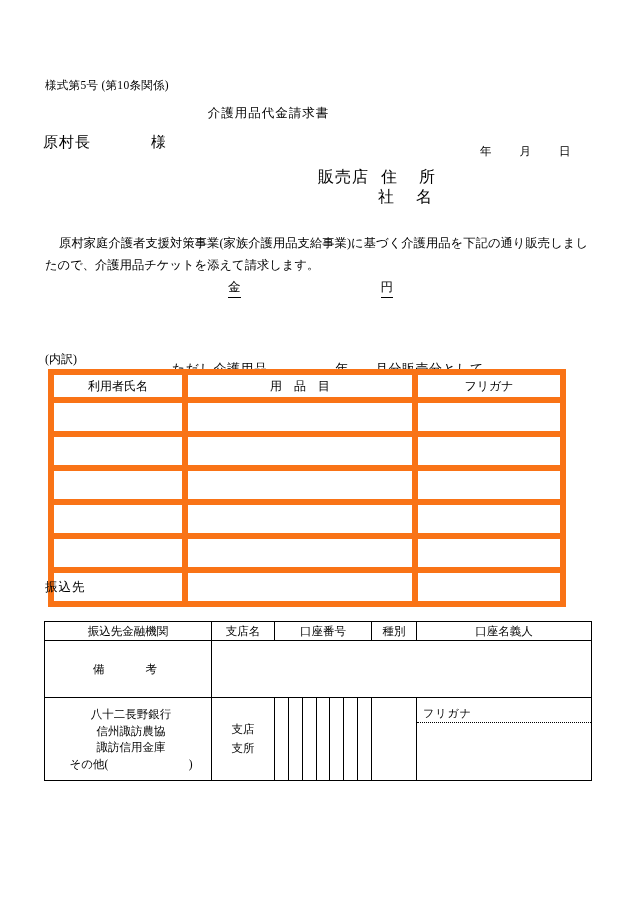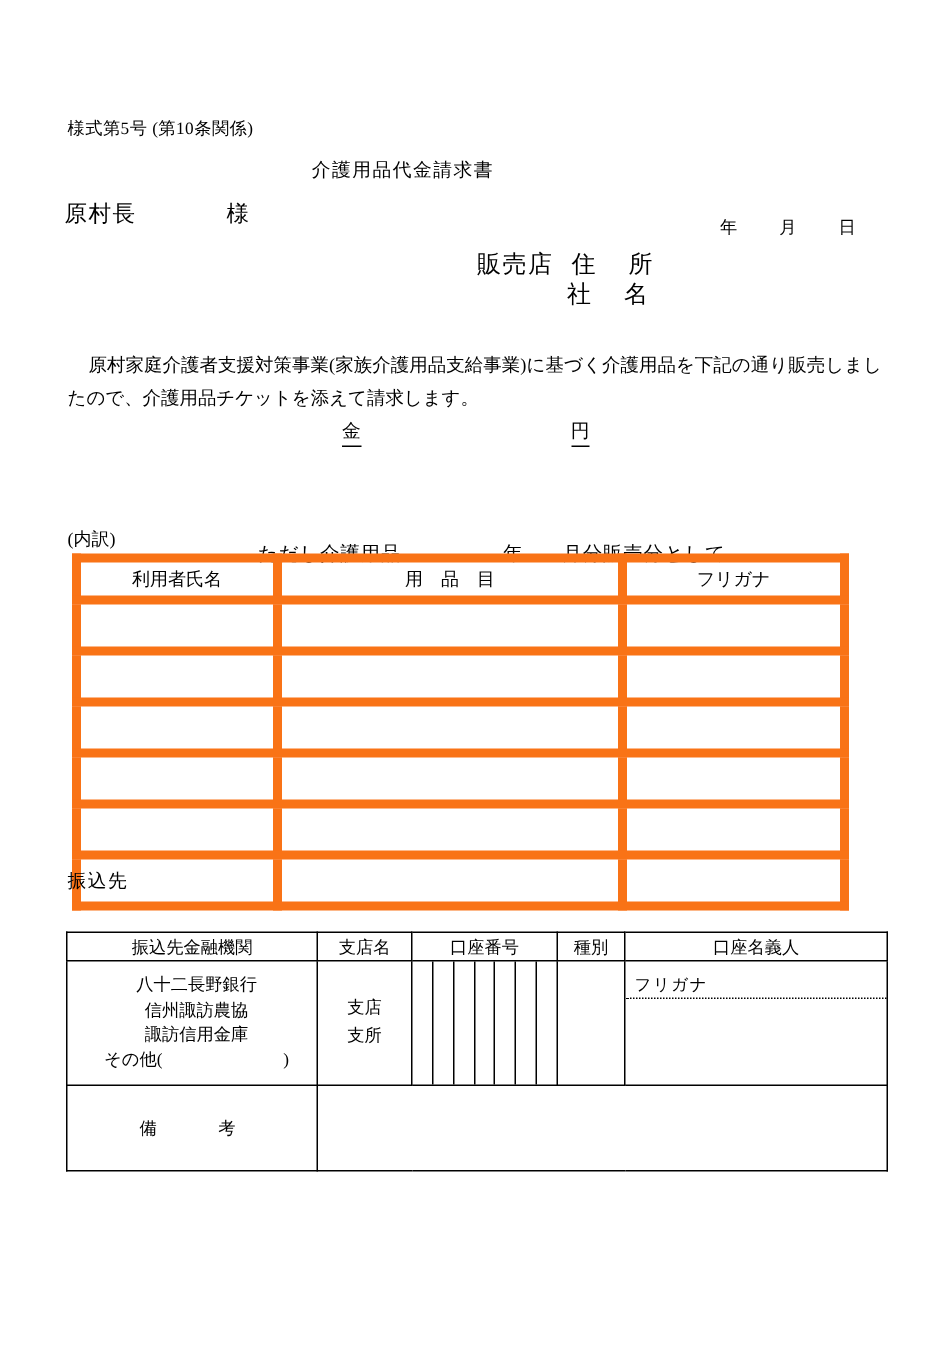--- a/index.html
+++ b/index.html
@@ -321,20 +321,24 @@
   <div class="furikomisaki">振込先</div>
 
   <table class="table-bank">
     <tbody>
       <tr class="hdr">
         <td class="bk-c1">振込先金融機関</td>
         <td class="bk-c2">支店名</td>
         <td class="bk-c3">口座番号</td>
         <td class="bk-c4">種別</td>
         <td class="bk-c5">口座名義人</td>
+      </tr>
+      <tr>
+        <td class="bk-c1 biko-cell">備　　考</td>
+        <td class="biko-blank" colspan="4"></td>
       </tr>
       <tr>
         <td class="bk-c1 bank-names">
           <div>八十二長野銀行</div>
           <div>信州諏訪農協</div>
           <div>諏訪信用金庫</div>
           <div>その他(　　　　　　　)</div>
         </td>
         <td class="bk-c2 branch-cell">
           <div>支店</div>
@@ -350,20 +354,16 @@
             <div></div>
             <div></div>
           </div>
         </td>
         <td class="bk-c4"></td>
         <td class="bk-c5 holder-cell">
           <div class="furigana">フリガナ</div>
           <div class="holder-blank"></div>
         </td>
       </tr>
-      <tr>
-        <td class="bk-c1 biko-cell">備　　考</td>
-        <td class="biko-blank" colspan="4"></td>
-      </tr>
     </tbody>
   </table>
 
 </div>
 
 </body></html>

